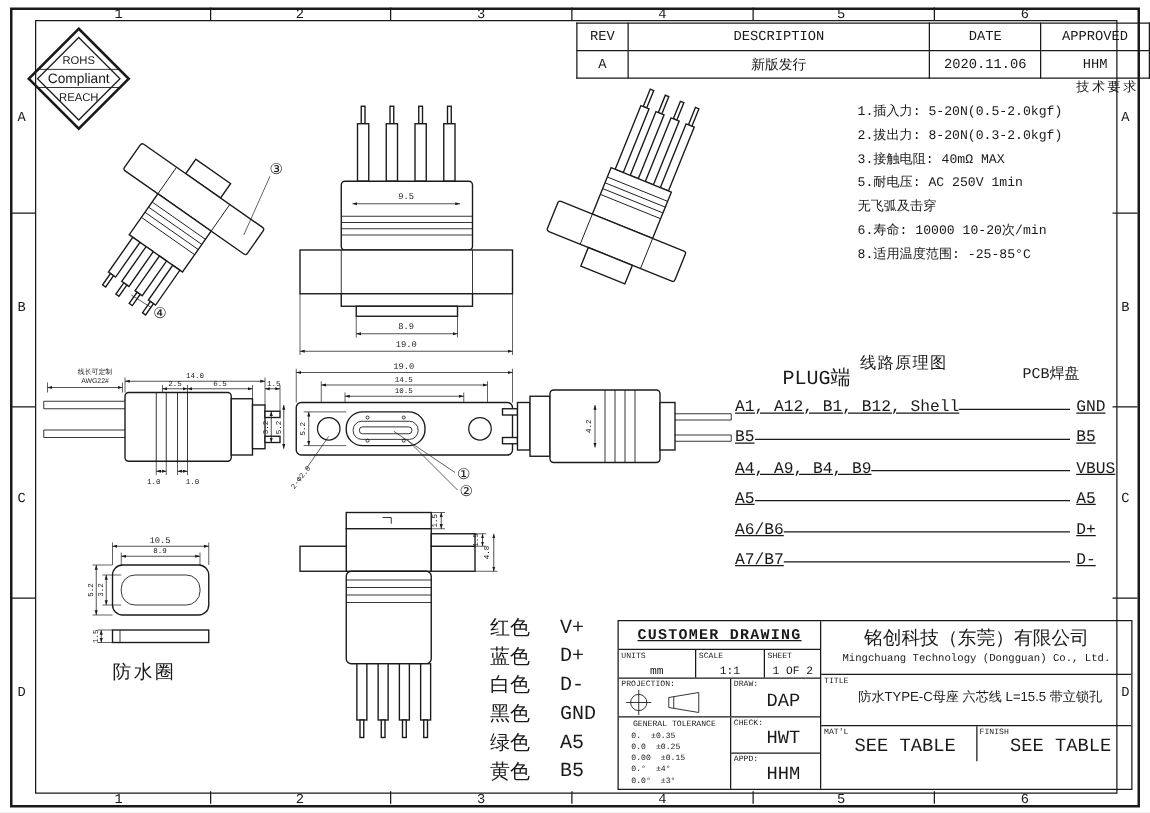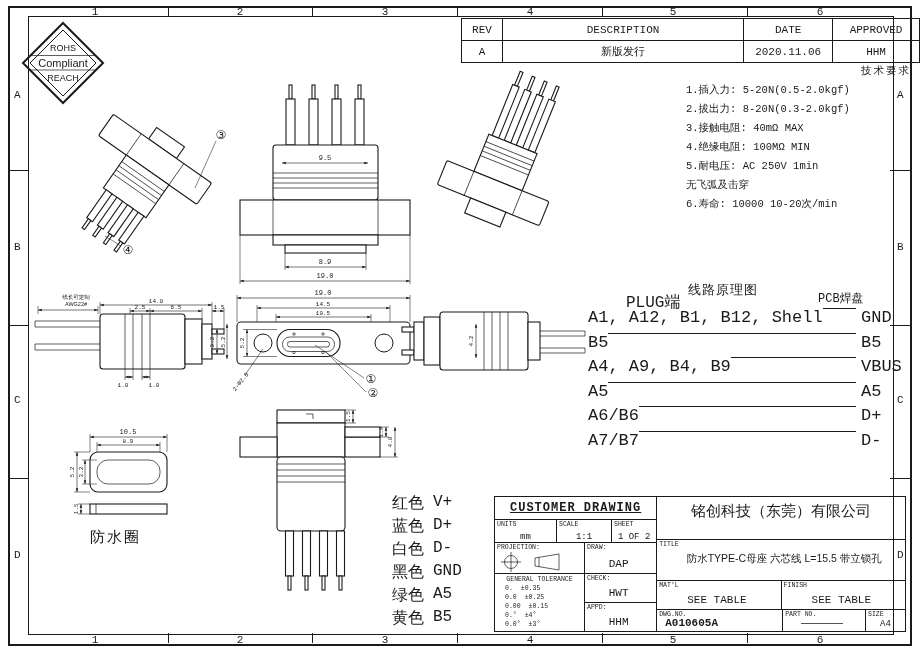--- a/index.html
+++ b/index.html
@@ -23,27 +23,27 @@
            font-family:"Liberation Mono","DejaVu Sans Mono",monospace;}
   .techreq .tr-title{text-align:right;letter-spacing:2px;}
   
   .wiring{width:319px;}
   .wd-title{position:absolute;left:100px;top:0;font-size:13px;letter-spacing:1px;}
   .wd-left{position:absolute;left:38px;top:11px;font-size:16px;
            font-family:"Liberation Mono","DejaVu Sans Mono",monospace;}
   .wd-right{position:absolute;left:230px;top:9px;font-size:12px;
             font-family:"Liberation Mono","DejaVu Sans Mono",monospace;}
   .wd-rows{position:absolute;left:0;top:27px;right:0;}
-  .wd-row{display:flex;align-items:flex-start;height:24.5px;
-          font-family:"Liberation Mono","DejaVu Sans Mono",monospace;font-size:17px;}
+  .wd-row{display:flex;align-items:flex-end;height:24.5px;
+          font-family:"Liberation Mono","DejaVu Sans Mono",monospace;font-size:13px;text-decoration:underline;}
   .wd-wire{flex:1;border-bottom:1px solid #1a1a1a;margin-bottom:5px;min-width:18px;}
   .wd-to{width:46px;padding-left:5px;}
   
   .legend{font-size:16px;}
-  .legend .lg-row{display:flex;gap:9px;height:23px;line-height:23px;}
+  .legend .lg-row{display:flex;gap:24px;height:23px;line-height:23px;}
   .legend .lg-sig{font-family:"Liberation Mono","DejaVu Sans Mono",monospace;}
   .gasket-label{font-size:15px;letter-spacing:2px;}
   
   .tb{left:494px;top:496px;width:412px;height:136px;border:1.5px solid #1a1a1a;display:flex;
       font-family:"Liberation Mono","DejaVu Sans Mono",monospace;box-sizing:border-box;}
   .tb-left{width:162px;display:flex;flex-direction:column;}
   .tb-right{width:250px;border-left:1px solid #1a1a1a;display:flex;flex-direction:column;box-sizing:border-box;}
   .tb .cell{box-sizing:border-box;position:relative;}
   .tb .lbl{font-size:6.5px;position:absolute;left:2px;top:1px;}
   .cd-row{height:22px;line-height:22px;text-align:center;font-size:12px;font-weight:bold;
@@ -56,21 +56,21 @@
   .pd-row .cell{border-right:1px solid #1a1a1a;}
   .pd-row .cell:last-child{border-right:none;}
   .proj-syms{position:absolute;left:4px;top:9px;}
   .tol-appd{height:62px;display:flex;border-top:1px solid #1a1a1a;flex:1;}
   .tol-cell{width:90px;border-right:1px solid #1a1a1a;box-sizing:border-box;font-size:6.5px;padding-top:2px;}
   .tol-title{text-align:center;margin-bottom:1px;}
   .tol-row{display:flex;padding-left:10px;gap:8px;line-height:9px;}
   .ca-stack{flex:1;display:flex;flex-direction:column;}
   .ca-stack .cell{flex:1;}
   .ca-stack .cell+.cell{border-top:1px solid #1a1a1a;}
-  .cell .midval{position:absolute;left:0;right:4px;bottom:3px;text-align:center;font-size:11px;}
+  .cell .midval{position:absolute;left:0;right:16px;bottom:3px;text-align:right;font-size:15px;}
   .co-row{height:42px;text-align:center;}
   .co-cn{font-size:15px;line-height:22px;padding-top:3px;font-family:"Liberation Sans",sans-serif;}
   .co-en{font-size:8.5px;line-height:10px;}
   .ti-row{height:40px;border-top:1px solid #1a1a1a;position:relative;text-align:center;}
   .ti-val{position:absolute;left:22px;top:12px;width:210px;font-size:10.5px;line-height:13px;
           font-family:"Liberation Sans",sans-serif;}
   .mf-row{height:28px;display:flex;border-top:1px solid #1a1a1a;}
   .mf-row .cell{flex:1;}
   .mf-row .cell+.cell{border-left:1px solid #1a1a1a;}
   .dn-row{height:24px;display:flex;border-top:1px solid #1a1a1a;flex:1;}
@@ -174,24 +174,24 @@
       <td>HHM</td>
     </tr>
   </tbody>
     </table>
 
   <div class="abs techreq" style="left:686px;top:62px">
     <div class="tr-title">技术要求</div>
     <div>1.插入力: 5-20N(0.5-2.0kgf)</div>
     <div>2.拔出力: 8-20N(0.3-2.0kgf)</div>
     <div>3.接触电阻: 40mΩ MAX</div>
-    <div>4.绝缘电阻: 100MΩ MIN</div>
     <div>5.耐电压: AC 250V 1min</div>
     <div>无飞弧及击穿</div>
     <div>6.寿命: 10000 10-20次/min</div>
+    <div>8.适用温度范围: -25-85°C</div>
   </div>
 
   <svg width="200" height="205" style="left:35px;top:88px">
     <g transform="rotate(35 100 100)">
       <rect class="ol" x="83" y="38" width="34" height="14"></rect>
       <rect class="ol" x="40" y="52" width="120" height="26" rx="2"></rect>
       <line class="tl" x1="74" y1="52" x2="74" y2="78"></line>
       <line class="tl" x1="126" y1="52" x2="126" y2="78"></line>
       <rect class="ol" x="74" y="78" width="52" height="40"></rect>
       <line class="tl" x1="74" y1="86" x2="126" y2="86"></line>
@@ -562,45 +562,32 @@
           <div class="cell">
             <span class="lbl">APPD:</span>
             <span class="midval">HHM</span>
           </div>
         </div>
       </div>
     </div>
     <div class="tb-right">
       <div class="co-row">
         <div class="co-cn">铭创科技（东莞）有限公司</div>
+        <div class="co-en">Mingchuang Technology (Dongguan) Co., Ltd.</div>
       </div>
       <div class="ti-row">
         <span class="lbl">TITLE</span>
         <div class="ti-val">防水TYPE-C母座 六芯线 L=15.5 带立锁孔</div>
       </div>
       <div class="mf-row">
         <div class="cell">
           <span class="lbl">MAT'L</span>
           <span class="midval">SEE TABLE</span>
         </div>
         <div class="cell">
           <span class="lbl">FINISH</span>
           <span class="midval">SEE TABLE</span>
         </div>
       </div>
-      <div class="dn-row">
-        <div class="cell dwg-cell">
-          <span class="lbl">DWG.NO.</span>
-          <span class="dwg-val">A010605A</span>
-        </div>
-        <div class="cell part-cell">
-          <span class="lbl">PART NO.</span>
-          <span class="blank-line"></span>
-        </div>
-        <div class="cell size-cell">
-          <span class="lbl">SIZE</span>
-          <span class="size-val">A4</span>
-        </div>
-      </div>
     </div>
   </div>
 
 </div>
 
 </body></html>

